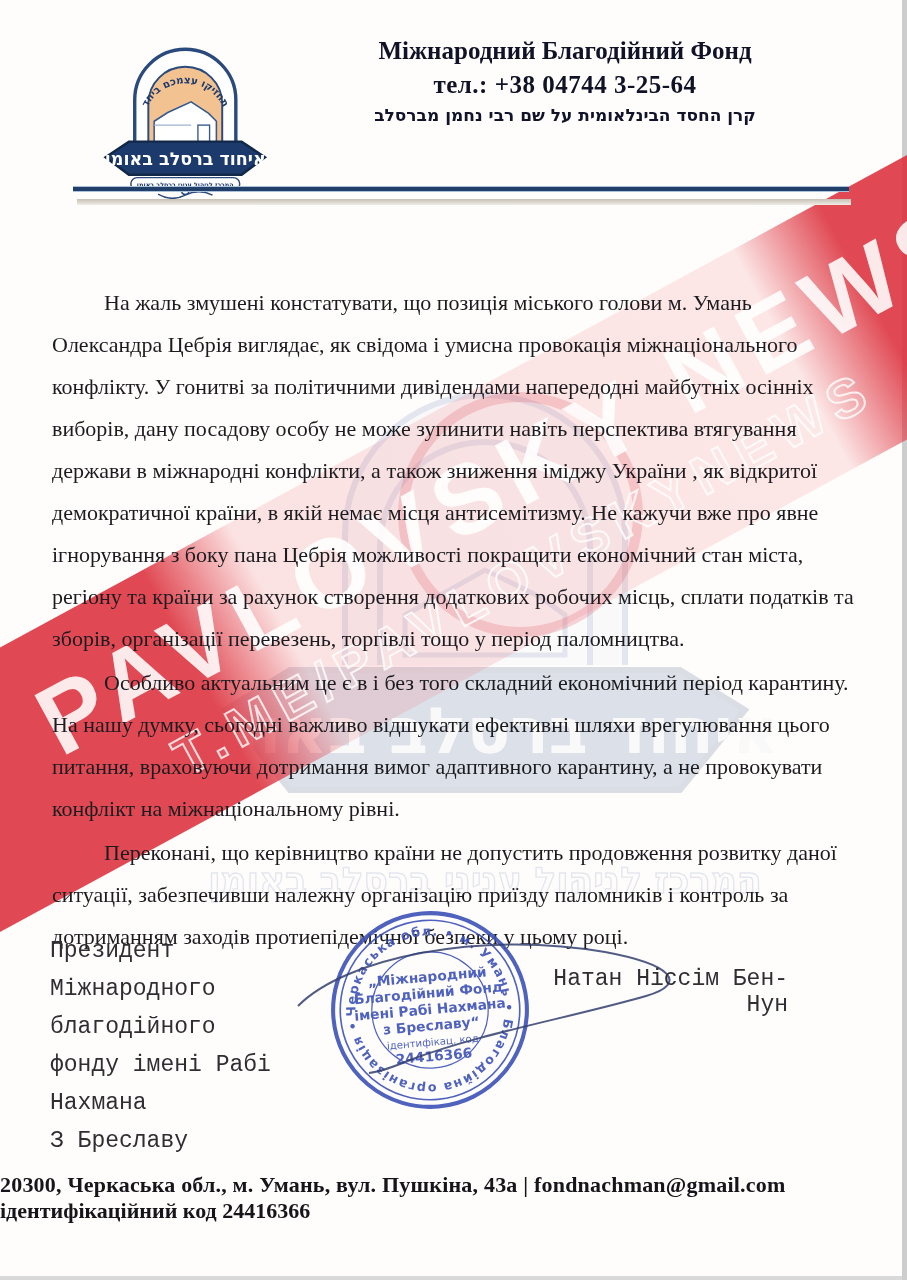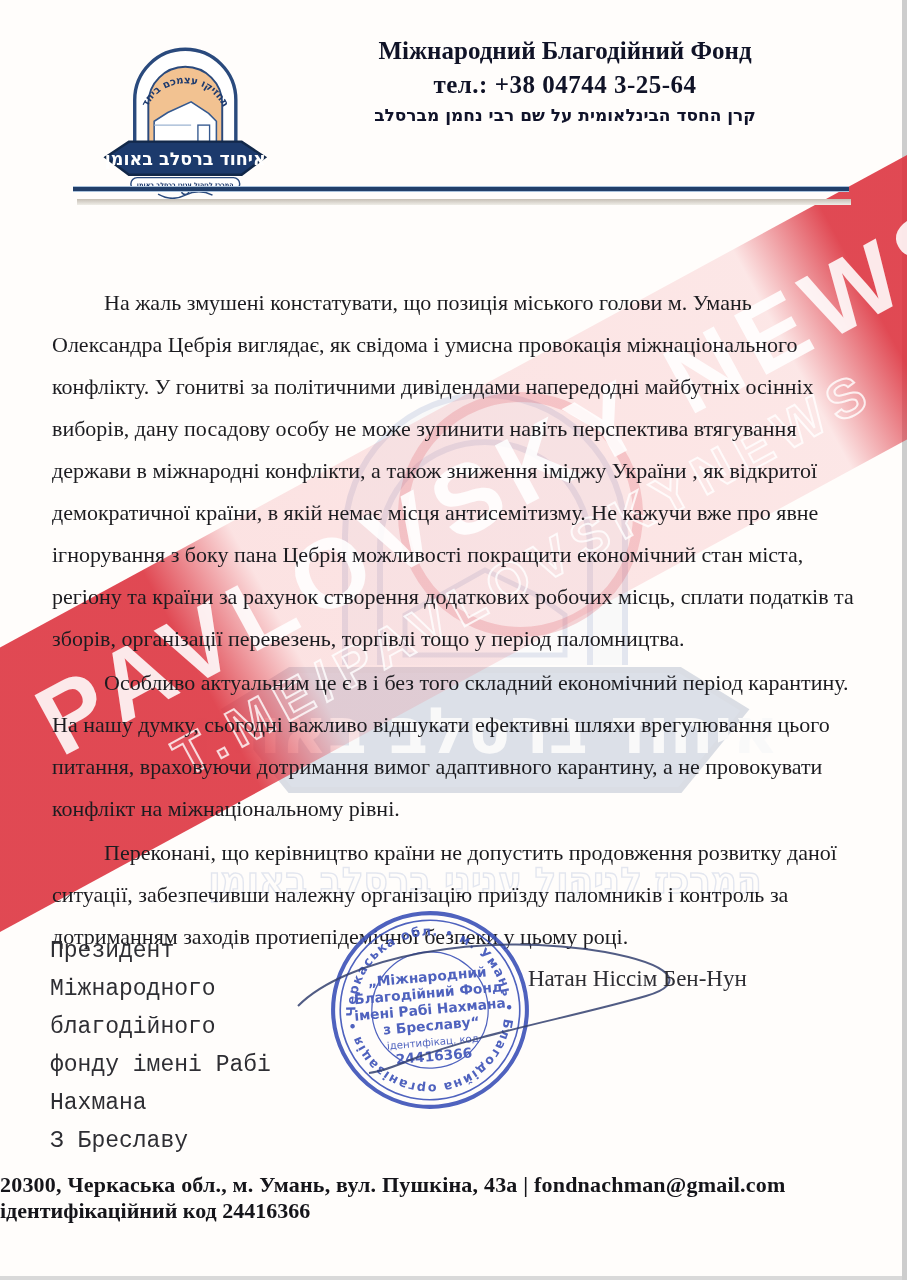--- a/index.html
+++ b/index.html
@@ -57,21 +57,21 @@
   .body-text{left:52px;top:282px;width:806px;z-index:2;}
   .body-text p{
     margin:0;padding:0;font-size:22px;line-height:42px;text-indent:52px;
     color:#1c1c20;text-align:left;
   }
   .body-text p + p{margin-top:2px;}
   
   .sig-block{left:50px;top:932px;width:330px;z-index:2;
     font-family:Liberation Mono, monospace;font-size:23px;color:#2e2e33;line-height:38px;}
   .sig-name{left:528px;top:966px;width:260px;z-index:3;
-    font-family:Liberation Serif, serif;font-size:23px;color:#2e2e33;}
+    font-family:Liberation Mono, monospace;font-size:23px;color:#2e2e33;text-align:right;}
   .stamp{left:328px;top:908px;width:204px;height:204px;z-index:2;opacity:.9;transform:rotate(-5deg);}
   .sig-curve{left:0;top:0;width:907px;height:1280px;z-index:3;pointer-events:none;}
   
   .footer{left:0;top:1172px;width:907px;text-align:left;z-index:2;color:#15151a;}
   .footer-line1{font-size:22px;font-weight:bold;letter-spacing:.2px;}
   .footer-line2{font-size:22px;font-weight:bold;}
 </style>
 </head>
 <body>
 

